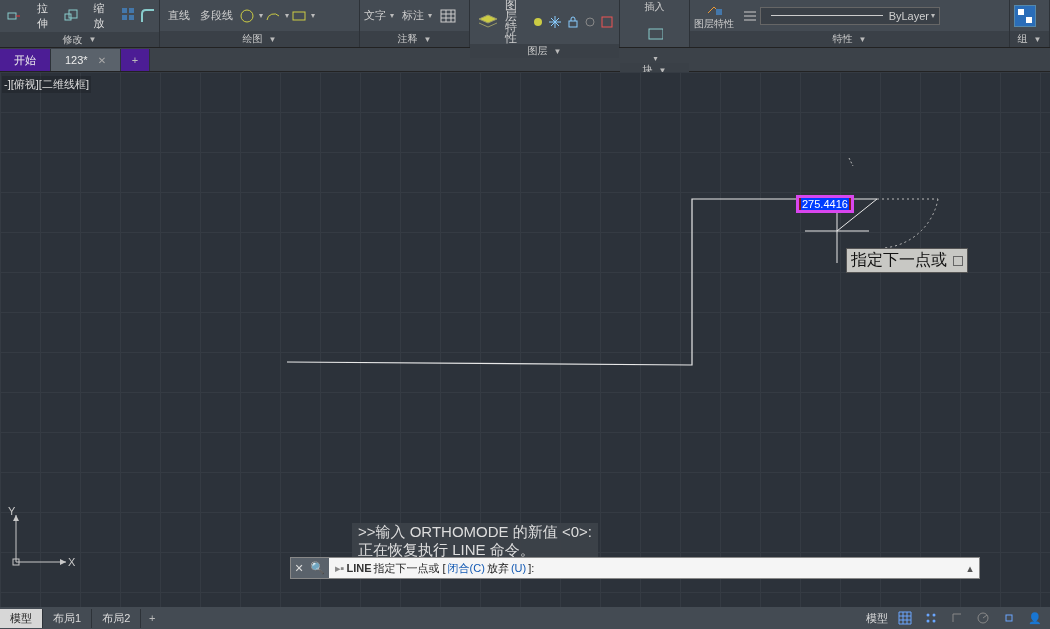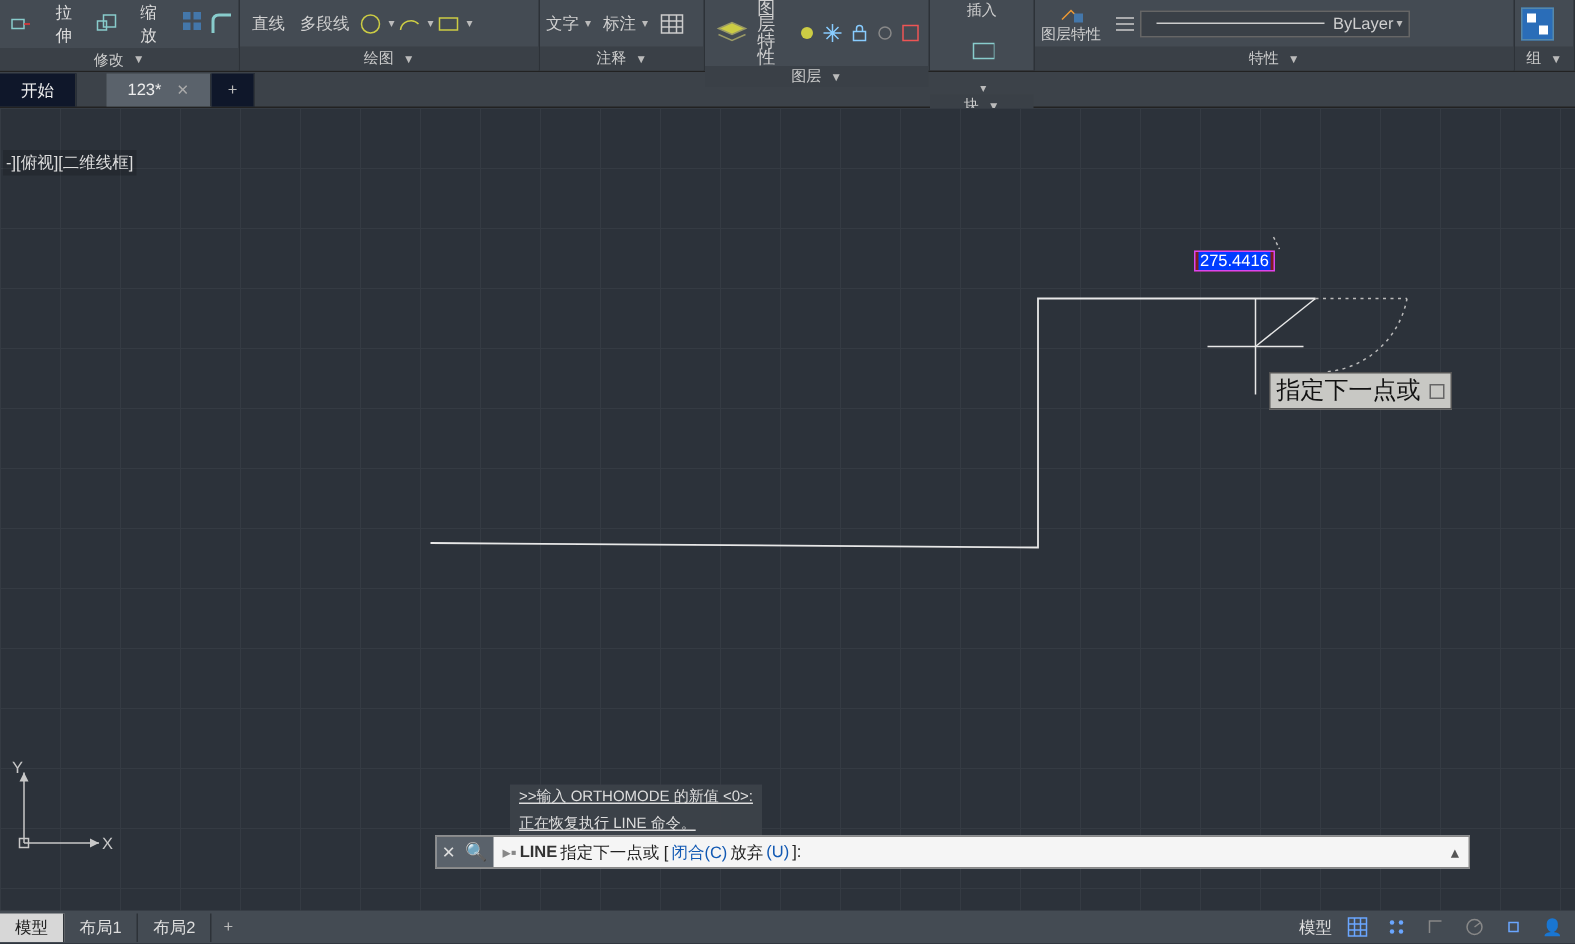--- a/index.html
+++ b/index.html
@@ -10,46 +10,46 @@
 .ribbon-group { border-right: 1px solid #2d3238; display: flex; flex-direction: column; }
 .ribbon-group-body { flex: 1; display: flex; align-items: center; padding: 0 4px; gap: 2px; }
 .ribbon-group-title { height: 16px; background: #3a4047; font-size: 10px; display: flex; align-items: center; justify-content: center; color: #ccc; gap: 4px; }
 .ribbon-btn { display: flex; align-items: center; gap: 16px; padding: 1px 3px; font-size: 11px; color: #ddd; cursor: pointer; }
 .ribbon-icon { width: 16px; height: 16px; display: inline-flex; align-items: center; justify-content: center; }
 .ribbon-big-icon { width: 30px; height: 26px; display: flex; align-items: center; justify-content: center; flex-direction: column; }
 .drop-arrow { font-size: 8px; color: #bbb; margin-left: 2px; }
 
 
 .tabbar { height: 24px; background: #3c4249; display: flex; align-items: flex-end; border-bottom: 1px solid #222; }
-.tab { height: 22px; padding: 0 14px; display: flex; align-items: center; background: #0f172a; color: #eee; font-size: 11px; border-right: 1px solid #2d3238; position: relative; }
-.tab.active { background: #5a626b; margin-left: 20px; }
+.tab { height: 22px; padding: 0 14px; display: flex; align-items: center; background: #4c1d95; color: #eee; font-size: 11px; border-right: 1px solid #2d3238; position: relative; }
+.tab.active { background: #5a626b; }
 .tab-close { margin-left: 10px; color: #aaa; font-size: 10px; }
 .tab-add { width: 24px; display: flex; align-items: center; justify-content: center; color: #bbb; }
 
 
 .canvas-wrap { position: relative; height: 535px; background: #2c323a; overflow: hidden; }
 .grid-bg {
   position: absolute; inset: 0;
   background-image:
     linear-gradient(#353b43 1px, transparent 1px),
     linear-gradient(90deg, #353b43 1px, transparent 1px);
   background-size: 40px 40px;
 }
-.view-label { position: absolute; top: 4px; left: 2px; color: #ddd; font-size: 11px; background: rgba(0,0,0,.15); padding: 1px 2px; margin-top: 24px; }
+.view-label { position: absolute; top: 4px; left: 2px; color: #ddd; font-size: 11px; background: rgba(0,0,0,.15); padding: 1px 2px; }
 .drawing { position: absolute; inset: 0; }
-.input-box { position: absolute; background: #7f1d1d; border: 1px solid #d946ef; color: #003cff; font-size: 11px; padding: 0 2px; }
+.input-box { position: absolute; background: #7f1d1d; border: 3px solid #d946ef; color: #003cff; font-size: 11px; padding: 0 2px; margin-top: 28px; }
 .input-box span { background: #003cff; color: #fff; padding: 0 1px; }
 .tooltip-box { position: absolute; background: #c8c8c4; border: 1px solid #555; color: #111; font-size: 16px; padding: 1px 4px; display: flex; align-items: center; gap: 6px; }
 .tooltip-menu-icon { width: 10px; height: 10px; border: 1px solid #666; display: inline-block; }
 
 .ucs-icon { position: absolute; left: 6px; bottom: 30px; }
 .ucs-icon svg { overflow: visible; }
 
 
-.cmd-history { position: absolute; left: 340px; bottom: 48px; background: rgba(60,66,73,.96); color: #ddd; font-size: 10px; line-height: 18px; padding: 0 6px; text-decoration: underline; }
+.cmd-history { position: absolute; left: 352px; bottom: 48px; background: rgba(60,66,73,.96); color: #ddd; font-size: 15px; line-height: 18px; padding: 0 6px; }
 .cmd-history div { white-space: pre; }
 
 .cmd-bar { position: absolute; left: 290px; right: 70px; bottom: 28px; height: 22px; background: #f5f5f5; display: flex; align-items: center; border: 1px solid #888; }
 .cmd-bar-left { width: 38px; height: 100%; background: #5a626b; display: flex; align-items: center; justify-content: space-around; color: #ddd; }
 .cmd-bar-text { flex: 1; padding: 0 6px; color: #222; font-size: 11px; display: flex; align-items: center; gap: 2px; }
 .cmd-bar-text .kw { color: #1259b3; }
 .cmd-bar-arrow { width: 18px; text-align: center; color: #555; }
 
 
 .layout-tabs { position: absolute; left: 0; bottom: 0; height: 22px; background: #444b53; display: flex; align-items: center; width: 100%; }

